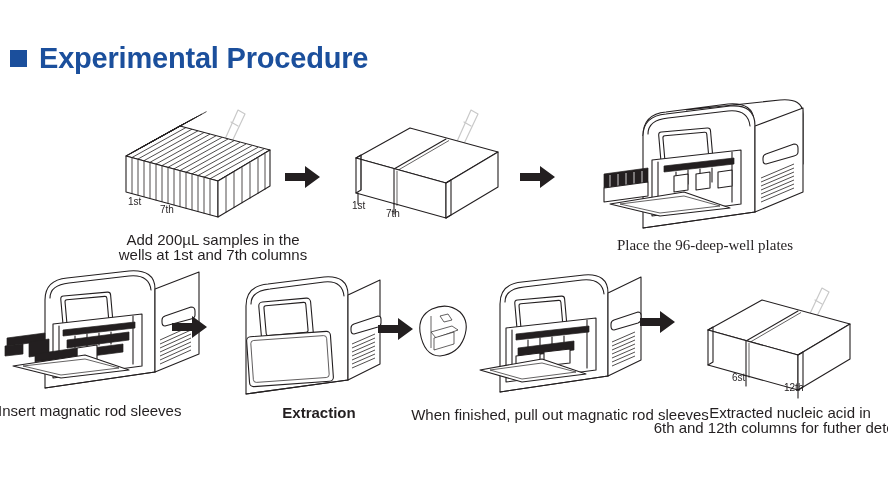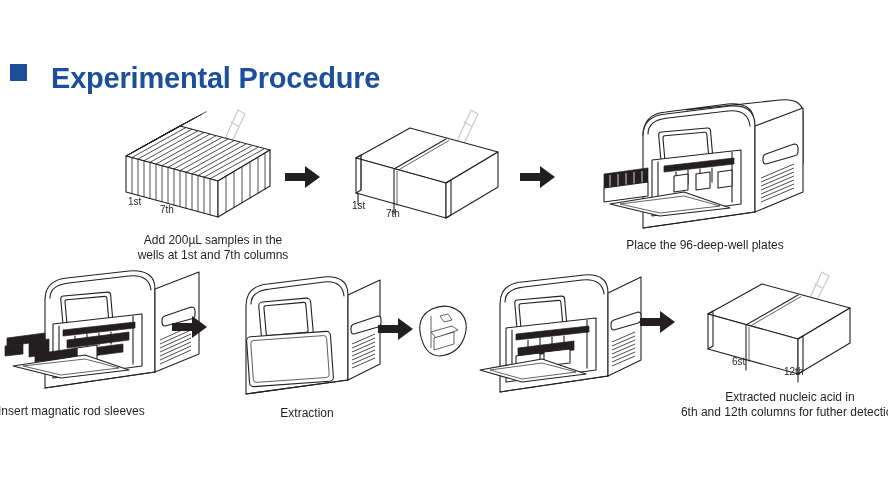--- a/index.html
+++ b/index.html
@@ -15,22 +15,22 @@
     font-family: "Liberation Sans", sans-serif;
     color: #231f20;
   }
 
   
   #title-bar {
     position: absolute;
     left: 10px;
     top: 44px;
     display: flex;
-    gap: 24px;
-    margin-top: 20px;
+    align-items: center;
+    gap: 12px;
   }
   #title-bullet {
     width: 17px;
     height: 17px;
     background: #1b4f9c;
     display: block;
   }
   #title-text {
     font-size: 29px;
     font-weight: bold;
@@ -43,21 +43,21 @@
   
   .step {
     position: absolute;
   }
   .art {
     position: relative;
     text-align: right;
   }
   .caption {
     position: absolute;
-    font-size: 12px;
+    font-size: 15px;
     line-height: 14.5px;
     color: #231f20;
     text-align: center;
     white-space: pre-line;
   }
   .arrow {
     position: absolute;
   }
   .colnum {
     position: absolute;
@@ -196,21 +196,21 @@
     <span class="colnum" style="left:38px; top:100px;">7th</span>
   </div>
 </div>
 
 <div class="arrow" style="left:520px; top:165px;">
   <svg width="36" height="24" viewBox="0 0 36 24">
     <path fill="#231f20" d="M0 8 L20 8 L20 1 L35 12 L20 23 L20 16 L0 16 Z"></path>
   </svg>
 </div>
 
-<div class="step" id="s3" style="left:598px; top:100px;">
+<div class="step" id="s3" style="left:598px; top:100px;font-family:Liberation Serif, serif;">
   <div class="art">
     <svg width="215" height="140" viewBox="0 0 215 140">
 
       <path class="fillw" d="M45 36 Q45 14 68 12 L130 4 Q156 2 156 22 L156 86 L205 64 L205 14 Q205 -2 182 0 L88 10"></path>
 
       <path class="fillw" d="M45 36 Q45 16 68 14 L132 6 Q157 4 157 26 L157 112 L45 128 Z"></path>
 
       <path class="fillw" d="M157 26 L205 8 L205 92 L157 112 Z"></path>
 
       <path class="ln" d="M50 34 Q50 20 70 18 L130 11 Q150 9 152 26"></path>
@@ -339,21 +339,21 @@
           <path d="M120 84 L143 74"></path>
         <path d="M120 88 L143 78"></path>
           <path d="M120 92 L143 82"></path>
         <path d="M120 96 L143 86"></path>
       </g>
 
       <path class="fillw" d="M122 52 L146 44 Q149 44 149 47 L149 51 Q149 54 146 55 L122 62 Q119 62 119 58 L119 56 Q119 53 122 52 Z"></path>
       <path class="ln" d="M14 122 L116 108"></path>
     </svg>
   </div>
-  <div class="caption" style="left:0px; top:134px; width:150px;">Extraction</div>
+  <div class="caption" style="left:12px; top:134px; width:150px;font-weight:bold;">Extraction</div>
 </div>
 
 <div class="arrow" style="left:378px; top:317px;">
   <svg width="36" height="24" viewBox="0 0 36 24">
     <path fill="#231f20" d="M0 8 L20 8 L20 1 L35 12 L20 23 L20 16 L0 16 Z"></path>
   </svg>
 </div>
 
 <div class="step" style="left:414px; top:302px;">
   <svg width="58" height="62" viewBox="0 0 58 62">
@@ -397,29 +397,30 @@
 
       <path class="dark" d="M40 76 L96 69 L96 78 L40 85 Z"></path>
       <path class="fillw" d="M38 84 L62 81 L62 95 L38 98 Z"></path>
       <path class="fillw" d="M66 80 L92 77 L92 91 L66 94 Z"></path>
 
       <path class="fillw" d="M2 98 L44 110 L108 102 L64 87 Z"></path>
       <path class="ln-t" d="M12 98 L44 107 L98 100 L64 91 Z"></path>
       <path class="ln" d="M22 120 L130 104"></path>
     </svg>
   </div>
+  <div class="caption" style="left:-88px; top:136px; width:340px;">When finished, pull out magnatic rod sleeves</div>
 </div>
 
 <div class="arrow" style="left:640px; top:310px;">
   <svg width="36" height="24" viewBox="0 0 36 24">
     <path fill="#231f20" d="M0 8 L20 8 L20 1 L35 12 L20 23 L20 16 L0 16 Z"></path>
   </svg>
 </div>
 
-<div class="step" id="s7" style="left:700px; top:272px;">
+<div class="step" id="s7" style="left:700px; top:288px;">
   <div class="art">
     <svg width="180" height="112" viewBox="0 0 180 112">
       <g>
         <path class="gray" d="M122 0 L129 4 L114 34 L109 38 L107 32 Z"></path>
         <path class="gray" d="M107 32 L103 44 L100 48"></path>
         <path class="gray" d="M115 12 L122 16"></path>
       </g>
 
       <path class="fillw" d="M8 42 L62 12 L150 36 L98 67 Z"></path>
       <path class="ln" d="M46 53 L98 23"></path>

